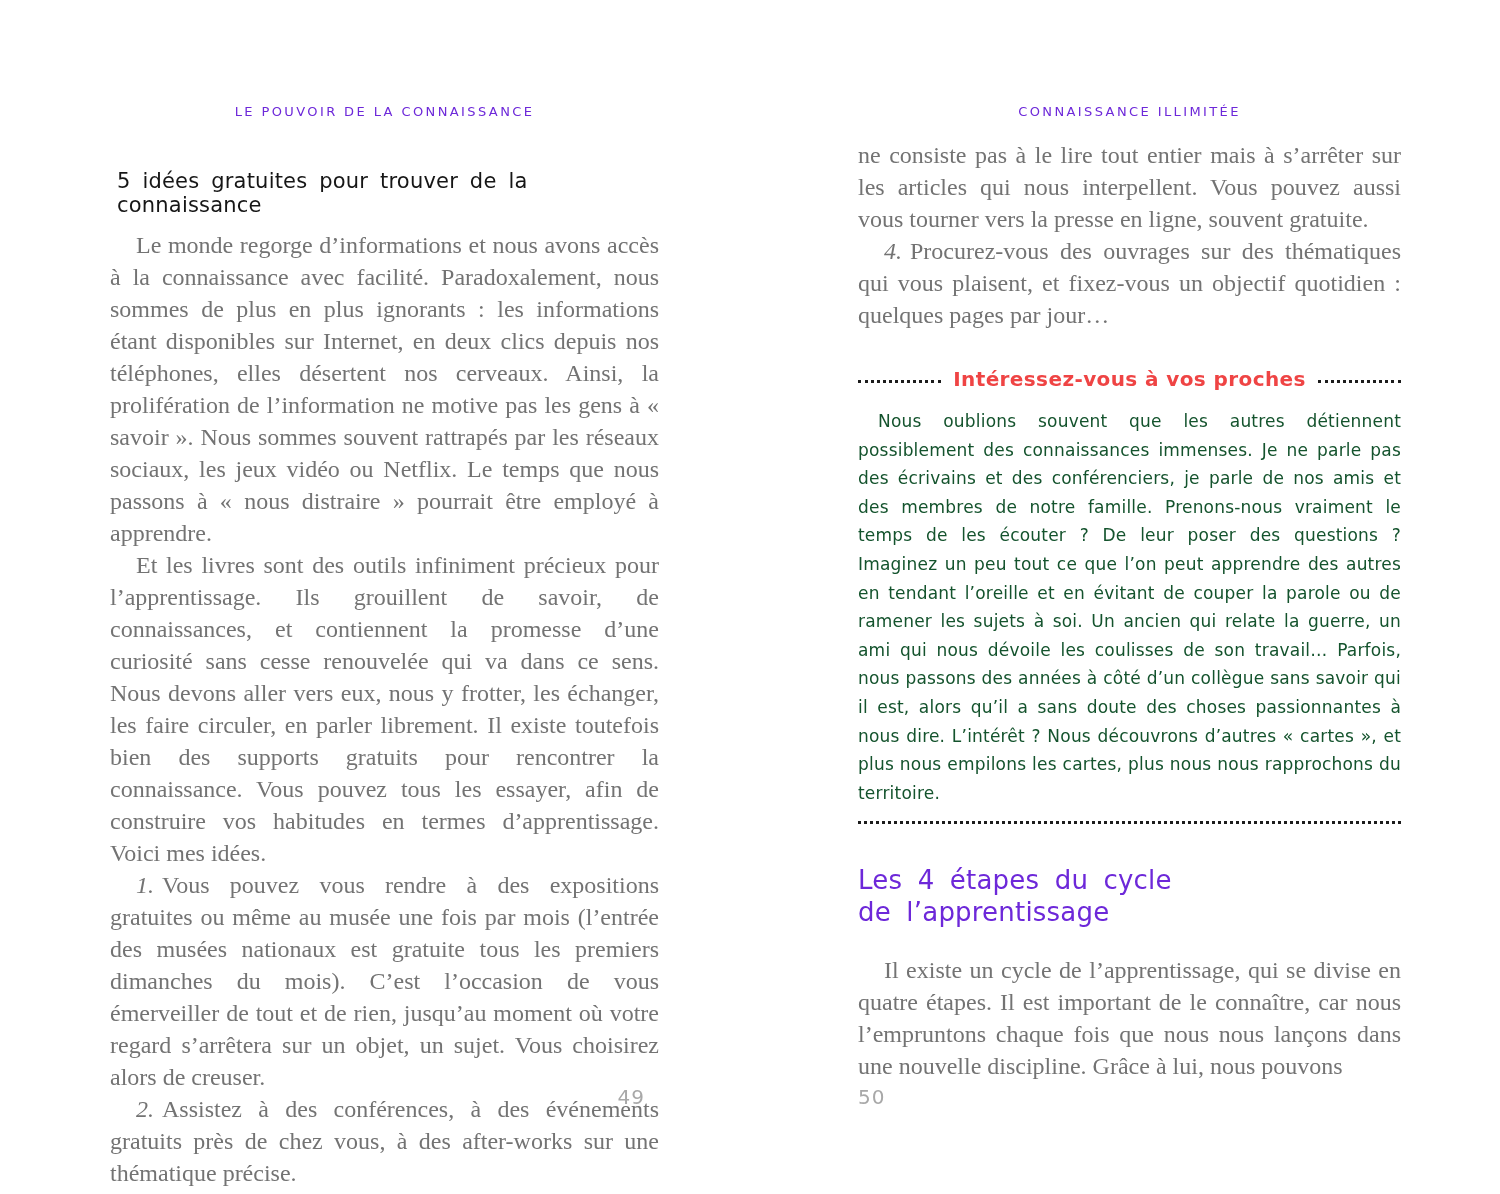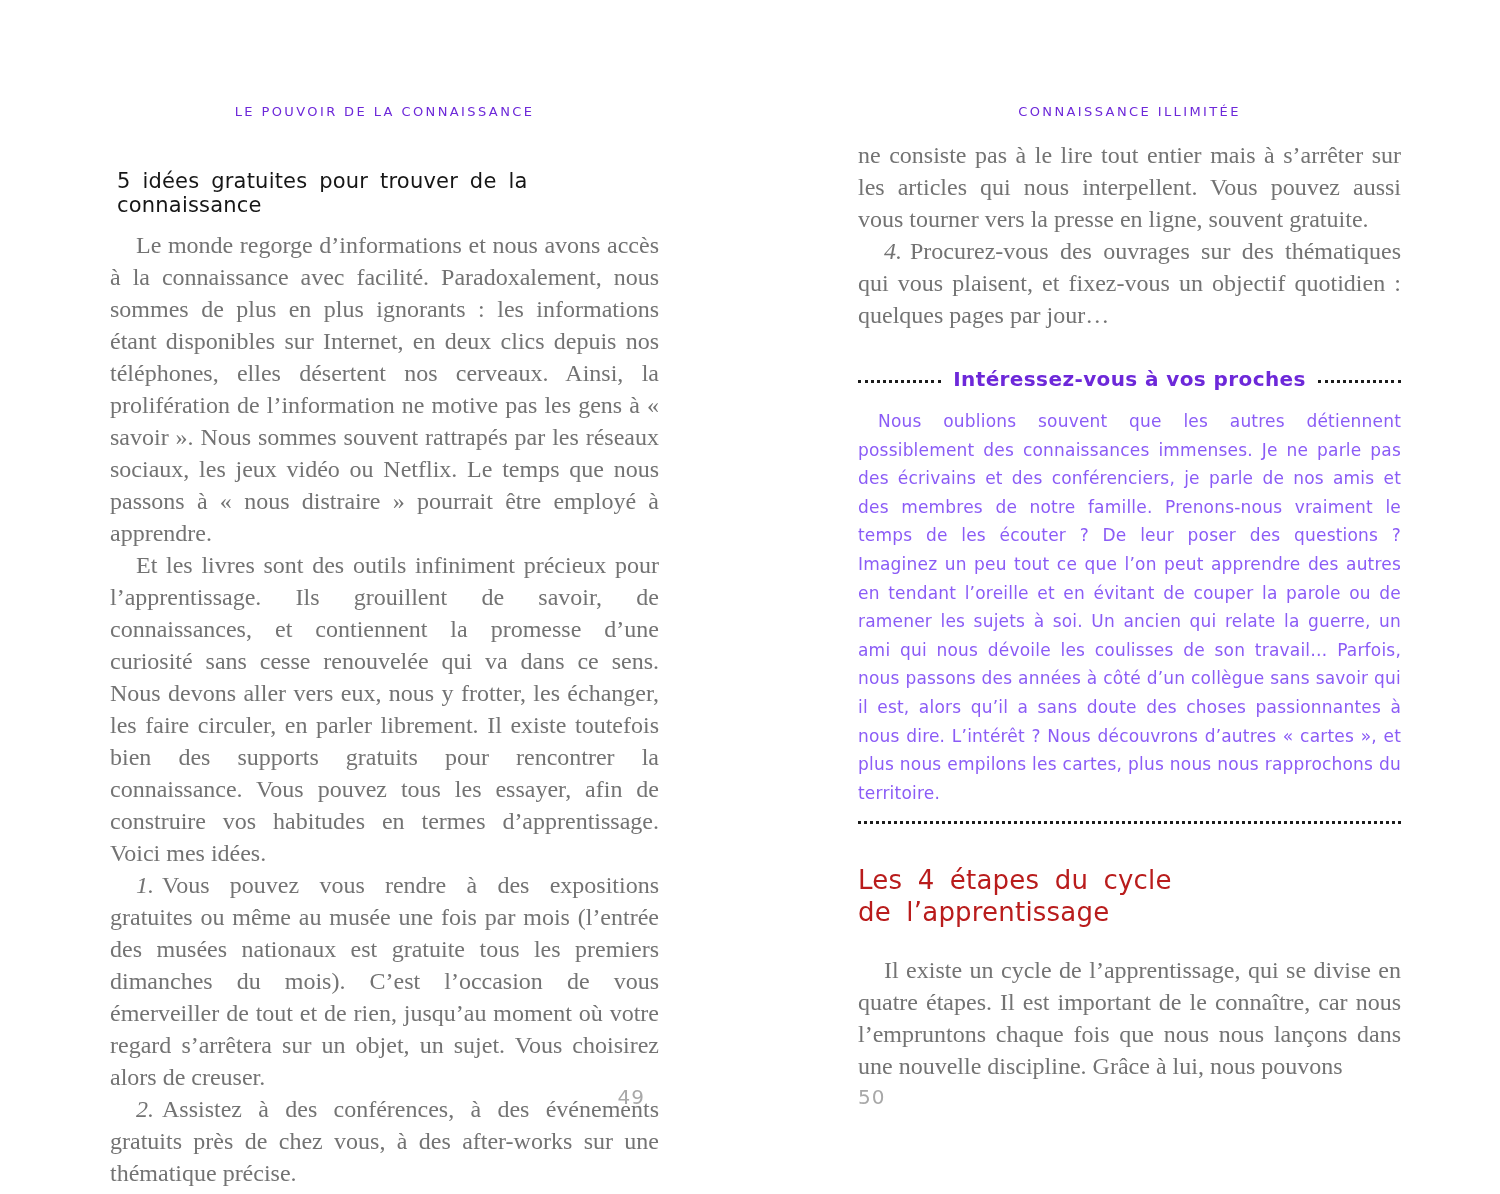--- a/index.html
+++ b/index.html
@@ -60,48 +60,48 @@
     flex: 1;
     height: 0;
     border-top: 3px dotted #1c1c1c;
     transform: translateY(2px);
   }
   .box-title {
     font-family: "DejaVu Sans", sans-serif;
     font-weight: 700;
     font-size: 20px;
     letter-spacing: 0.4px;
-    color: #6d28d9;
+    color: #ef4444;
     white-space: nowrap;
   }
   .box-body {
     margin: 16px 0 0 0;
     font-family: "DejaVu Sans", sans-serif;
     font-size: 17px;
     line-height: 28.6px;
     letter-spacing: 0.2px;
     text-align: justify;
     text-indent: 20px;
-    color: #8b5cf6;
+    color: #14532d;
   }
   .box-bottom-rule {
     margin-top: 14px;
     height: 0;
     border-top: 3px dotted #1c1c1c;
   }
 
   .section-heading {
     margin: 40px 0 0 0;
     font-family: "DejaVu Sans", "Liberation Sans", sans-serif;
     font-weight: 400;
     font-size: 26px;
     line-height: 32px;
     word-spacing: 7px;
     letter-spacing: 0.2px;
-    color: #b91c1c;
+    color: #6d28d9;
     white-space: pre-line;
   }
   .section-heading + .body-text { margin-top: 26px; }
 
   .folio {
     position: absolute;
     top: 981px;
     font-family: "DejaVu Sans", sans-serif;
     font-size: 20px;
     letter-spacing: 1px;

